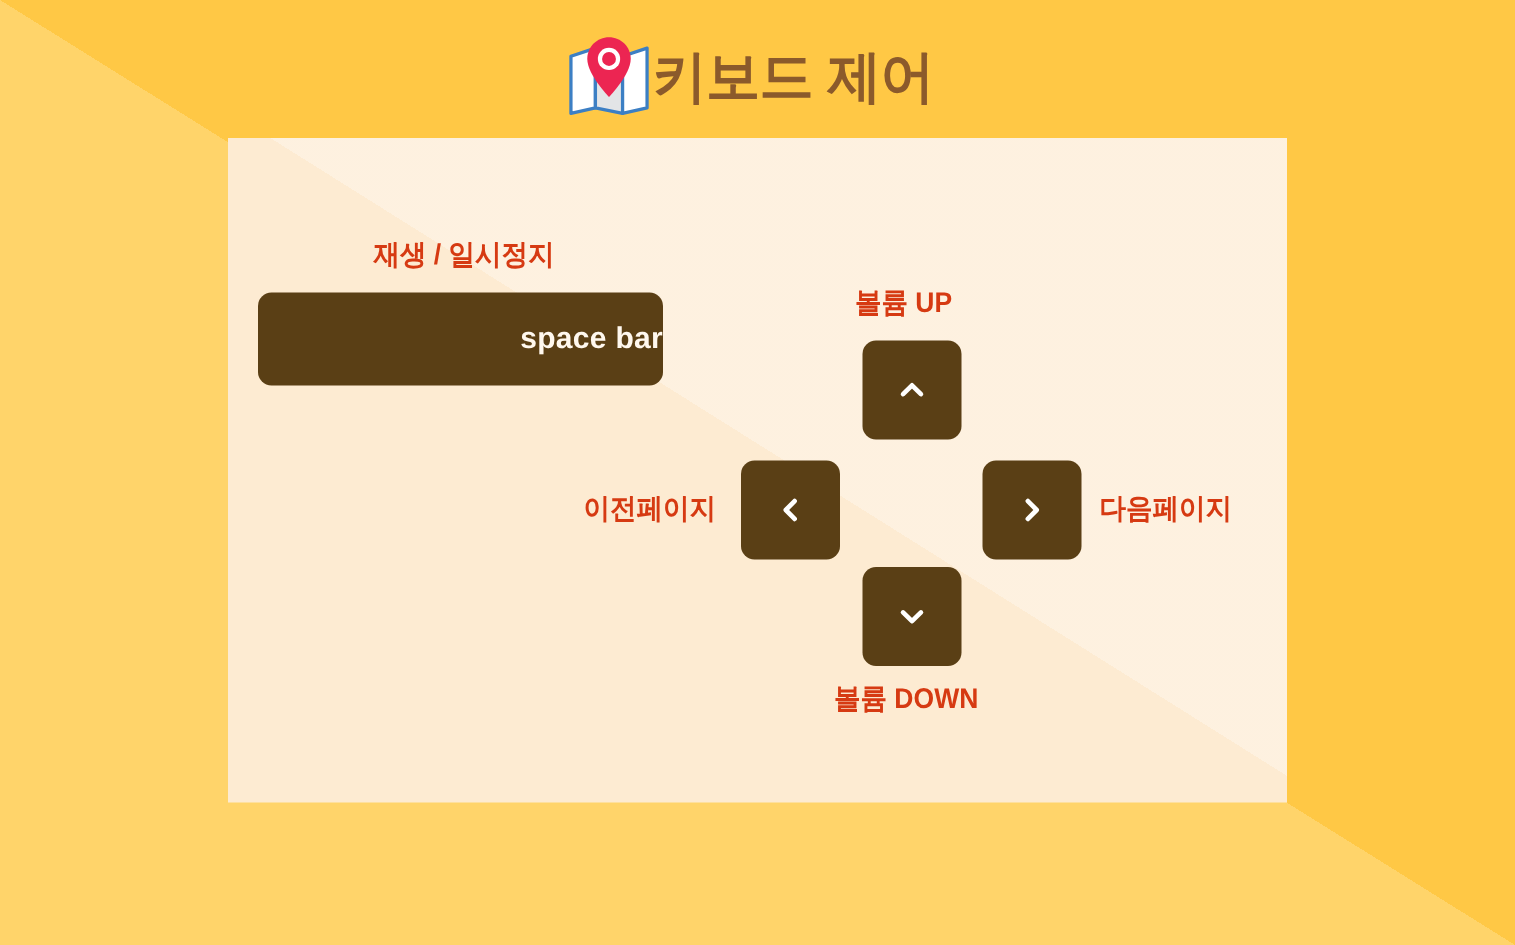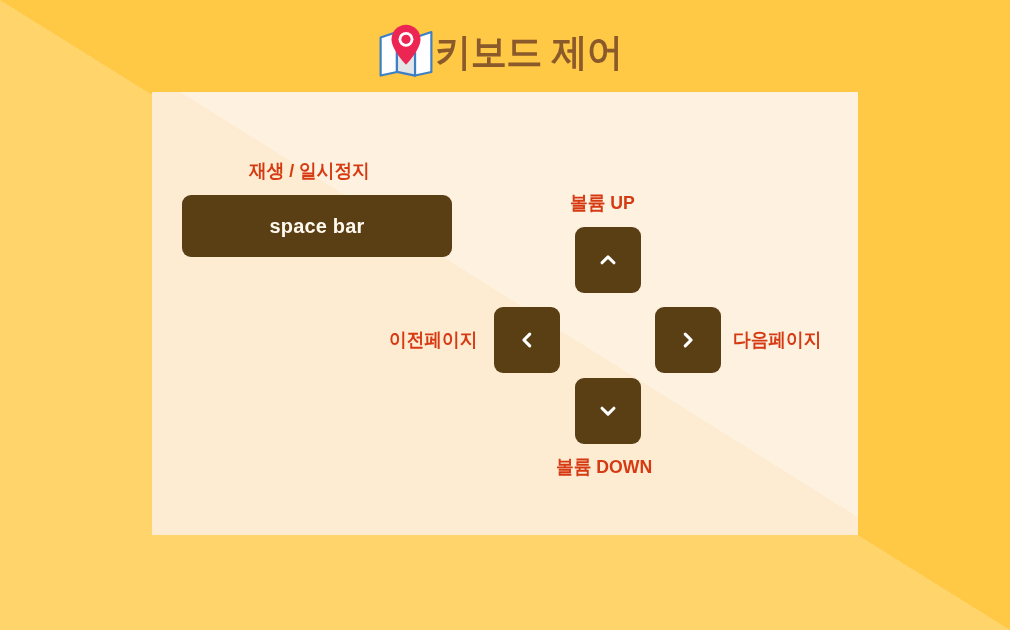--- a/index.html
+++ b/index.html
@@ -105,24 +105,25 @@
   }
   .chev path {
     fill: none;
     stroke: #FFFFFF;
     stroke-width: 3.4;
     stroke-linecap: round;
     stroke-linejoin: round;
   }
 
   #key-space {
-    left: 182px;
+    left: 172px;
     top: 195px;
     width: 270px;
     height: 62px;
+    justify-content: flex-end;
   }
   #key-up    { left: 575px; top: 227px; width: 66px; height: 66px; }
   #key-left  { left: 494px; top: 307px; width: 66px; height: 66px; }
   #key-right { left: 655px; top: 307px; width: 66px; height: 66px; }
   #key-down  { left: 575px; top: 378px; width: 66px; height: 66px; }
 
   
   .caption {
     position: absolute;
     color: #D63A12;

